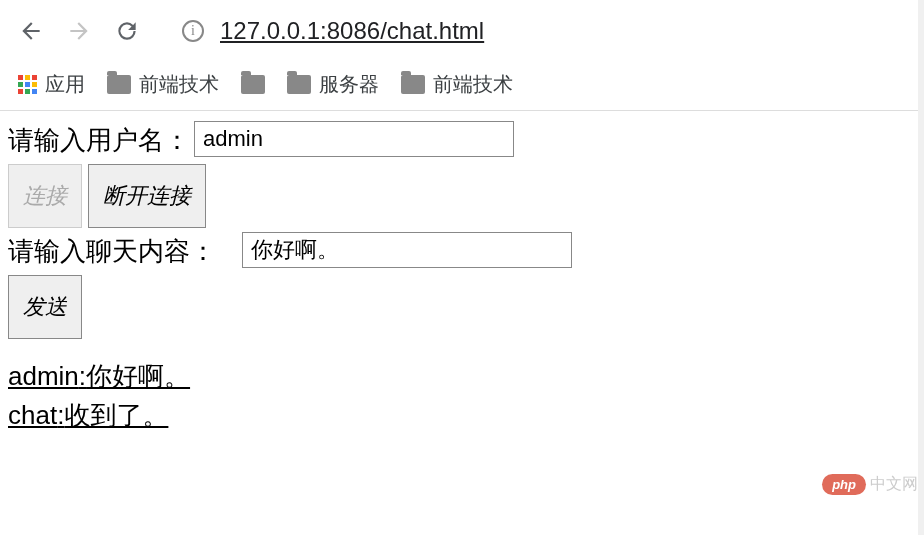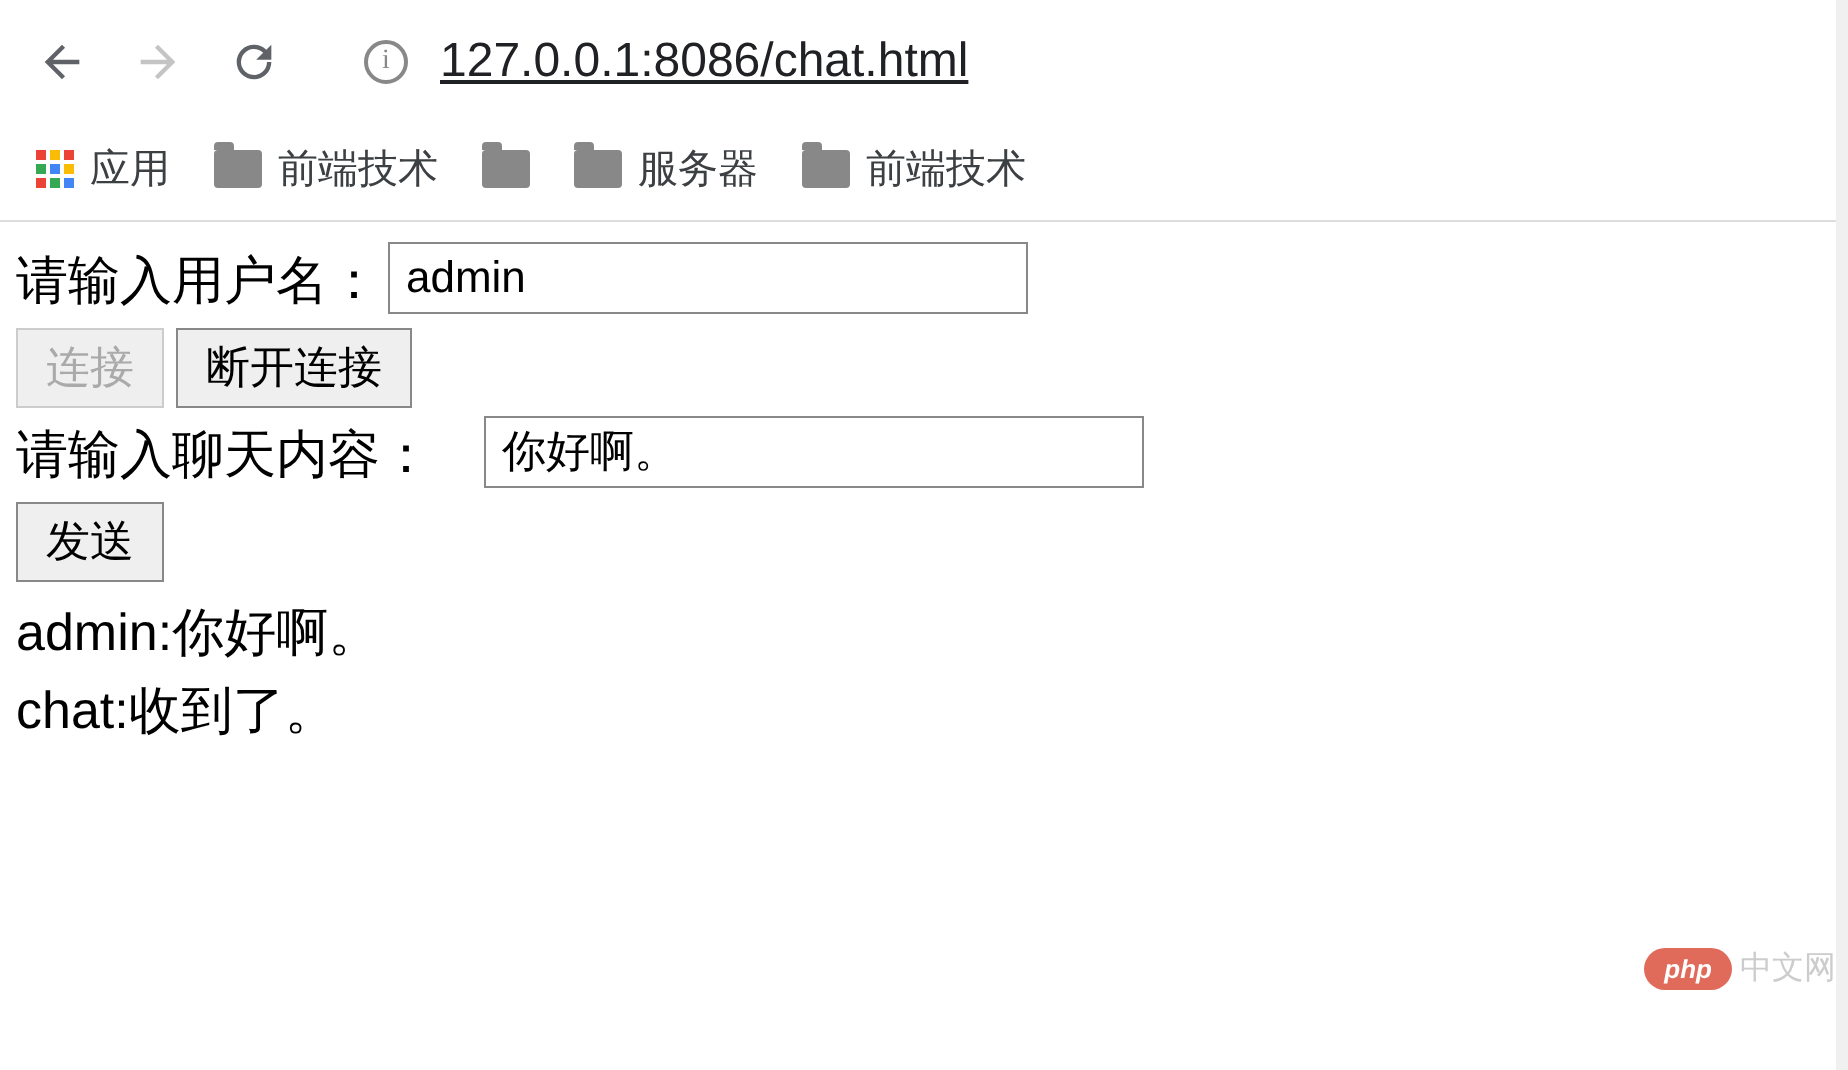--- a/index.html
+++ b/index.html
@@ -132,33 +132,35 @@
     }
     .username-input {
       width: 320px;
     }
     .message-input {
       width: 330px;
       margin-left: 22px;
     }
     button {
       font-size: 22px;
-      padding: 4px 14px;
+      padding: 16px 14px;
       background: #efefef;
       border: 1px solid #888;
       cursor: pointer;
       margin-right: 6px;
+      font-style: italic;
     }
     button:disabled {
       color: #aaa;
       border-color: #ccc;
       cursor: default;
     }
     .chat-log {
-      margin-top: 6px;
+      margin-top: 18px;
+      text-decoration: underline;
     }
     .chat-line {
       color: #000;
     }
     .watermark {
       position: absolute;
       right: 6px;
       bottom: 40px;
       display: flex;
       align-items: flex-end;

